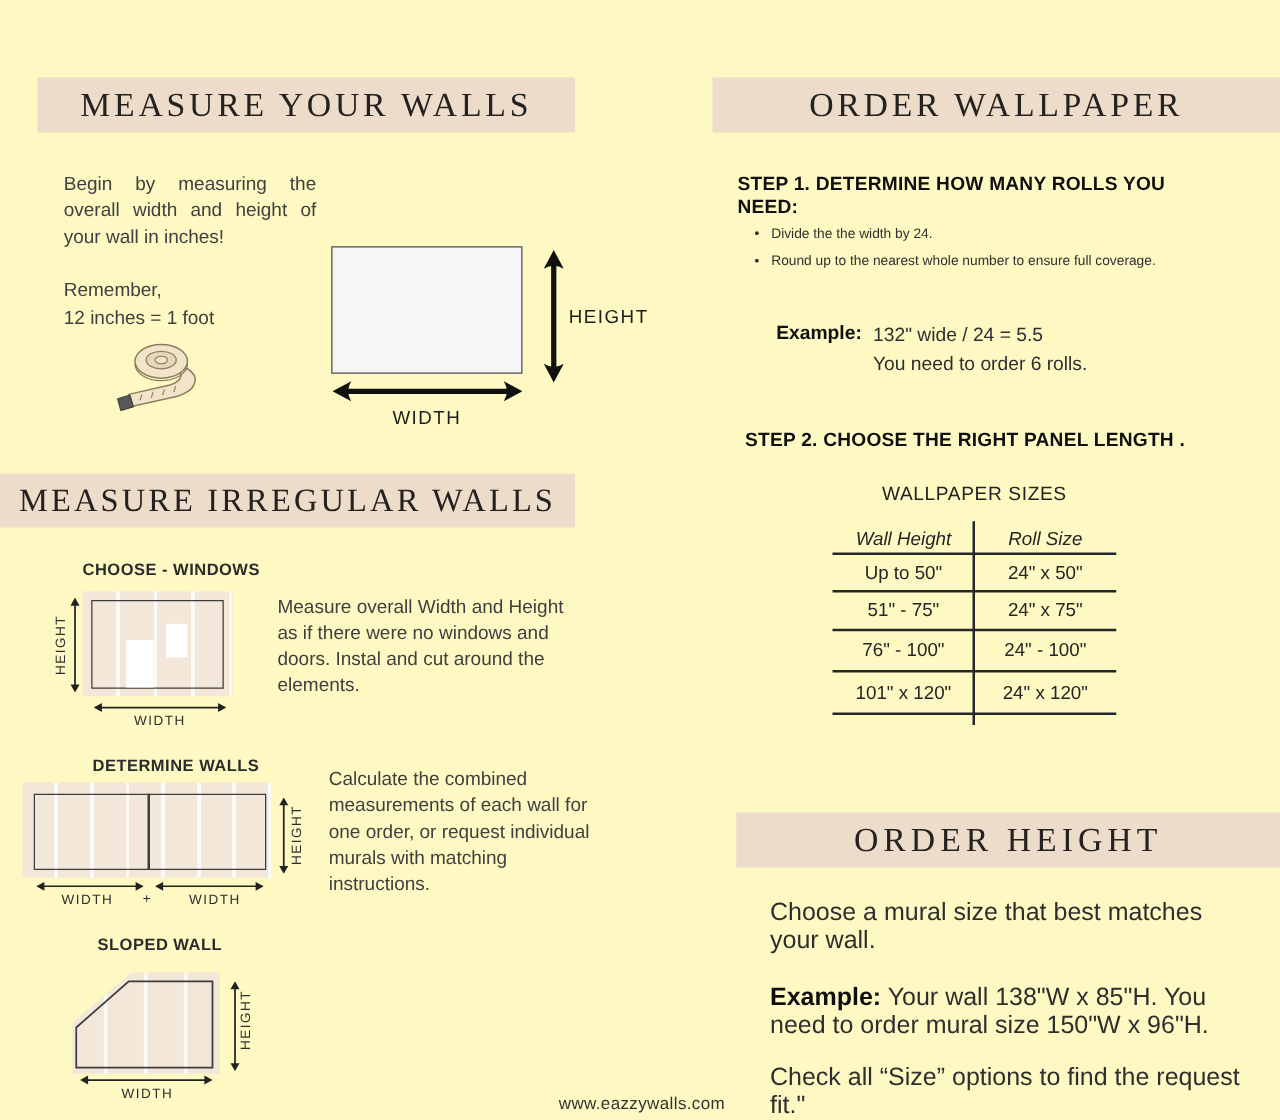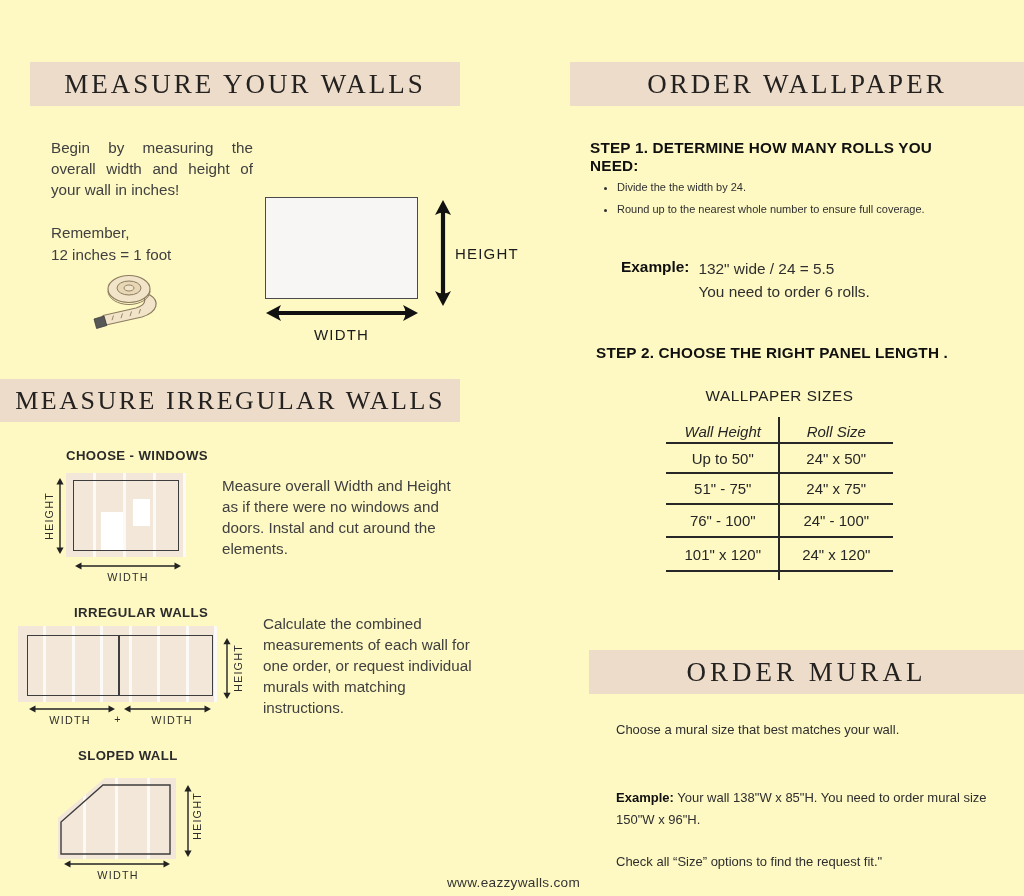--- a/index.html
+++ b/index.html
@@ -32,21 +32,21 @@
   .example-row { position:absolute; display:flex; font-size:15.4px; color:#2f2f2f; }
   .example-row .lbl { font-weight:700; color:#0f0f0f; margin-right:9px; }
   .example-row .lines div { line-height:22.5px; }
 
   .sizes-table { position:absolute; left:666px; top:421px; width:227px; }
   .sizes-table .trow { display:flex; border-bottom:2px solid #272727; }
   .sizes-table .cell { width:50%; text-align:center; font-size:15px; color:#262626; display:flex; align-items:center; justify-content:center; }
   .sizes-table .hrow .cell { font-size:15px; color:#262626;font-style:italic; }
   .tbl-vline { position:absolute; left:112px; top:-4px; width:2px; height:163px; background:#272727; }
 
-  .mural-p { position:absolute; font-size:13px; line-height:22px; color:#2e2e2e; }
+  .mural-p { position:absolute; font-size:20px; line-height:22px; color:#2e2e2e; }
   .mural-p b { color:#0f0f0f; }
   .footer-url { position:absolute; left:447px; top:875px; font-size:13.6px; color:#333; letter-spacing:0.3px; }
 </style>
 </head>
 <body>
 
 <div class="page">
 
   <div class="banner" style="left:30px; top:62px; width:430px; height:44px; font-size:27px;">MEASURE YOUR WALLS</div>
 
@@ -101,21 +101,21 @@
   <div class="dim-label vrot" style="left:19px; top:510px; width:60px;">HEIGHT</div>
   <svg style="position:absolute; left:75px; top:560px;" width="106" height="12" viewBox="0 0 106 12">
     <line x1="4" y1="6" x2="102" y2="6" stroke="#222" stroke-width="1.4"></line>
     <path d="M0,6 L6.5,2.4 L6.5,9.6 Z" fill="#222"></path>
     <path d="M106,6 L99.5,2.4 L99.5,9.6 Z" fill="#222"></path>
   </svg>
   <div class="dim-label" style="left:98px; top:571px; width:60px;">WIDTH</div>
 
   <div class="body-text" style="left:222px; top:475px; width:240px;">Measure overall Width and Height as if there were no windows and doors. Instal and cut around the elements.</div>
 
-  <div class="small-heading" style="left:74px; top:605px;">IRREGULAR WALLS</div>
+  <div class="small-heading" style="left:74px; top:605px;">DETERMINE WALLS</div>
 
   <div class="wallpaper" style="left:18px; top:626px; width:199px; height:76px; background-image:repeating-linear-gradient(90deg, rgba(0,0,0,0) 0 25.5px, #fbfaf7 25.5px 28.5px);">
     <div class="wp-frame" style="left:9px; top:9px; width:186px; height:61px; border-width:1.3px;"></div>
     <div style="position:absolute; left:100px; top:9px; width:1.6px; height:61px; background:#3d3d3d;"></div>
   </div>
   <svg style="position:absolute; left:221px; top:638px;" width="12" height="61" viewBox="0 0 12 61">
     <line x1="6" y1="4" x2="6" y2="57" stroke="#222" stroke-width="1.4"></line>
     <path d="M6,0 L9.6,6.2 L2.4,6.2 Z" fill="#222"></path>
     <path d="M6,61 L9.6,54.8 L2.4,54.8 Z" fill="#222"></path>
   </svg>
@@ -204,21 +204,21 @@
     <div class="trow" style="height:33px;">
       <div class="cell">76" - 100"</div>
       <div class="cell">24" - 100"</div>
     </div>
     <div class="trow" style="height:34px;">
       <div class="cell">101" x 120"</div>
       <div class="cell">24" x 120"</div>
     </div>
   </div>
 
-  <div class="banner" style="left:589px; top:650px; width:435px; height:44px; font-size:27px; letter-spacing:4px;">ORDER MURAL</div>
+  <div class="banner" style="left:589px; top:650px; width:435px; height:44px; font-size:27px; letter-spacing:4px;">ORDER HEIGHT</div>
 
   <div class="mural-p" style="left:616px; top:719px; width:352px;">Choose a mural size that best matches your wall.</div>
 
   <p class="mural-p" style="left:616px; top:787px; width:378px;">
     <b>Example:</b>
     <span>Your wall 138"W x 85"H. You need to order mural size 150"W x 96"H.</span>
   </p>
 
   <div class="mural-p" style="left:616px; top:851px; width:400px;">Check all “Size” options to find the request fit."</div>
 

